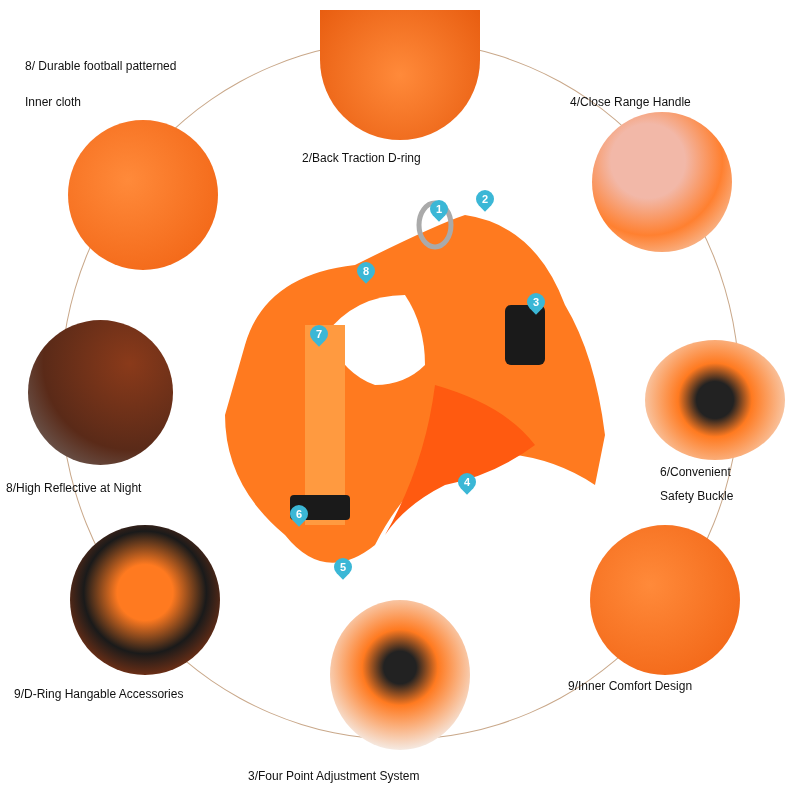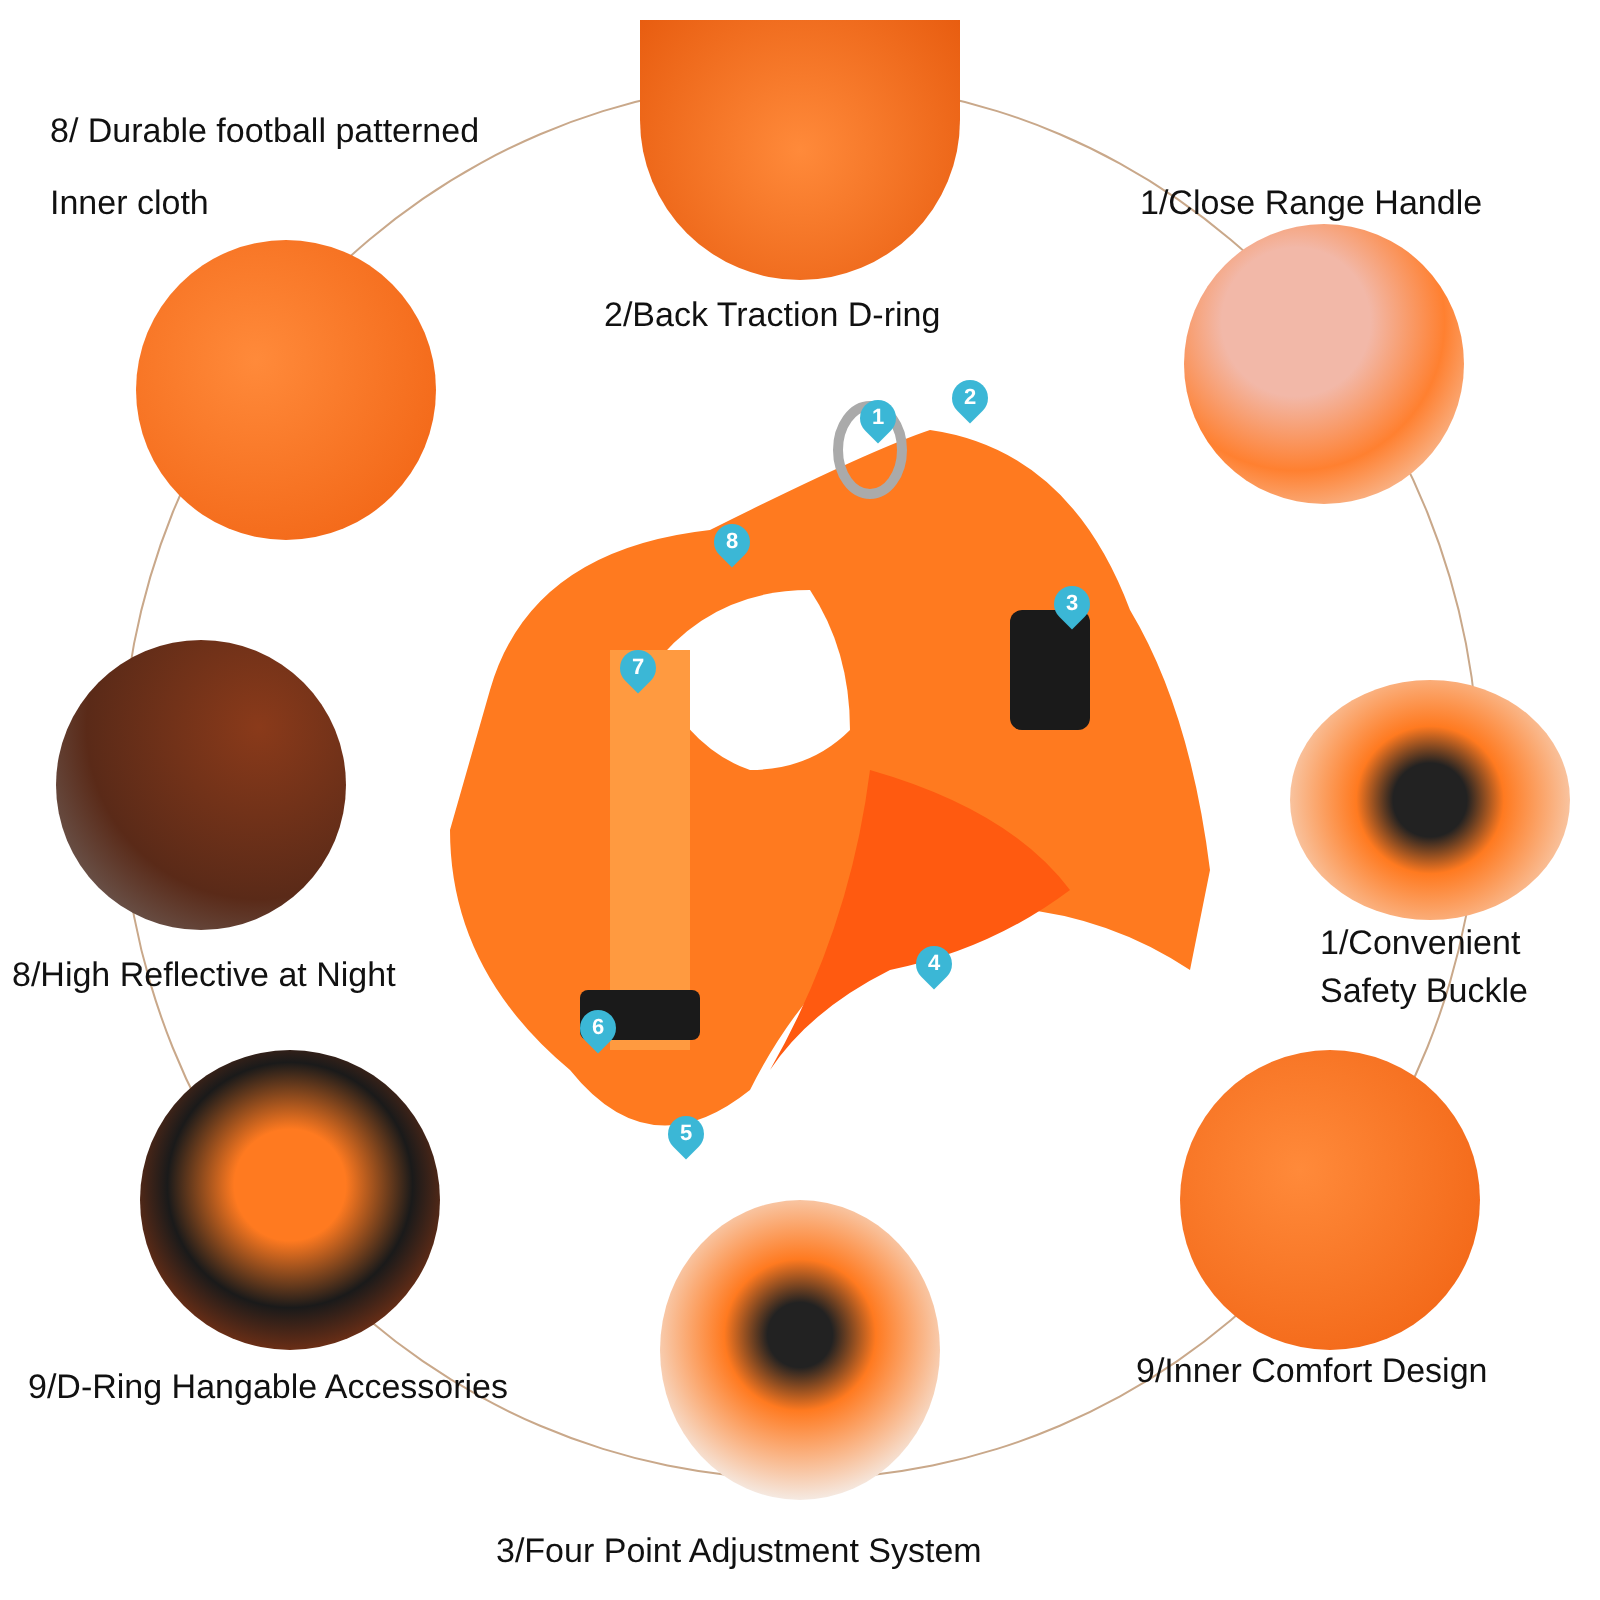--- a/index.html
+++ b/index.html
@@ -1,17 +1,17 @@
 <!DOCTYPE html>
 <html><head>
 <meta charset="utf-8">
 <style>
   html,body{margin:0;padding:0;background:#fff;}
   body{width:800px;height:800px;position:relative;overflow:hidden;font-family:"Liberation Sans",sans-serif;color:#111;}
-  .label{position:absolute;font-size:17px;line-height:24px;white-space:nowrap;color:#111;}
+  .label{position:absolute;font-size:12px;line-height:24px;white-space:nowrap;color:#111;}
   .circle{position:absolute;border-radius:50%;overflow:hidden;}
   .ring{position:absolute;left:60px;top:40px;width:680px;height:700px;border:1.5px solid #c9a88a;border-radius:50%;box-sizing:border-box;}
   .pin{position:absolute;width:18px;height:18px;border-radius:50% 50% 50% 0;transform:rotate(-45deg);background:#3bb7d6;}
   .pin span{position:absolute;left:0;top:0;width:18px;height:18px;transform:rotate(45deg);color:#fff;font-size:11px;text-align:center;line-height:18px;font-weight:bold;}
 </style>
 </head>
 <body>
 
 <div class="ring"></div>
 
@@ -55,19 +55,19 @@
 <div class="pin" style="left:310px;top:325px">
     <span>7</span>
   </div>
 <div class="pin" style="left:357px;top:262px">
     <span>8</span>
   </div>
 
 <div class="label" style="left:25px;top:54px">8/ Durable football patterned</div>
 <div class="label" style="left:25px;top:90px">Inner cloth</div>
 <div class="label" style="left:302px;top:146px">2/Back Traction D-ring</div>
-<div class="label" style="left:570px;top:90px">1/Close Range Handle</div>
+<div class="label" style="left:570px;top:90px">4/Close Range Handle</div>
 <div class="label" style="left:6px;top:476px">8/High Reflective at Night</div>
-<div class="label" style="left:660px;top:460px">1/Convenient</div>
+<div class="label" style="left:660px;top:460px">6/Convenient</div>
 <div class="label" style="left:660px;top:484px">Safety Buckle</div>
 <div class="label" style="left:14px;top:682px">9/D-Ring Hangable Accessories</div>
 <div class="label" style="left:568px;top:674px">9/Inner Comfort Design</div>
 <div class="label" style="left:248px;top:764px">3/Four Point Adjustment System</div>
 
 </body></html>

